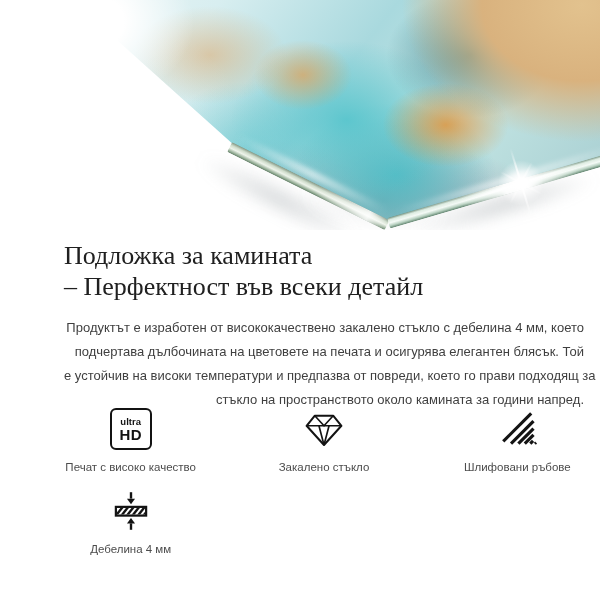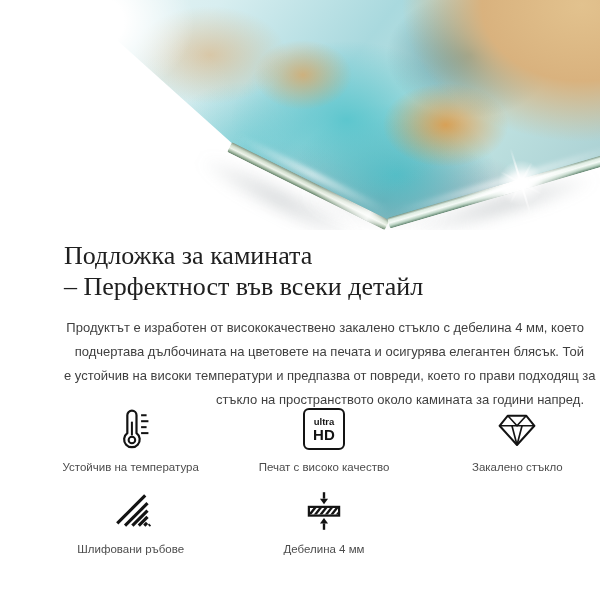--- a/index.html
+++ b/index.html
@@ -120,34 +120,20 @@
     <div class="desc">
       <div>Продуктът е изработен от висококачествено закалено стъкло с дебелина 4 мм, което</div>
       <div>подчертава дълбочината на цветовете на печата и осигурява елегантен блясък. Той</div>
       <div>е устойчив на високи температури и предпазва от повреди, което го прави подходящ за</div>
       <div>стъкло на пространството около камината за години напред.</div>
     </div>
   </div>
 
   <div class="features">
 
-    <div class="feature">
-      <div class="icon-wrap">
-        <svg class="ic" width="44" height="44" viewBox="0 0 48 48">
-          <path d="M20 9 a5 5 0 0 1 10 0 V28.5 a8.5 8.5 0 1 1 -10 0 Z" stroke-width="2.4" stroke-linejoin="round"></path>
-          <line x1="25" y1="16" x2="25" y2="31" stroke-width="2.2"></line>
-          <circle cx="25" cy="36" r="3.6" stroke-width="2.2"></circle>
-          <line x1="35" y1="9" x2="41" y2="9" stroke-width="2.2"></line>
-          <line x1="35" y1="15.5" x2="43" y2="15.5" stroke-width="2.2"></line>
-          <line x1="35" y1="22" x2="41" y2="22" stroke-width="2.2"></line>
-          <line x1="35" y1="28.5" x2="43" y2="28.5" stroke-width="2.2"></line>
-        </svg>
-      </div>
-      <div class="f-label">Устойчив на температура</div>
-    </div>
 
     <div class="feature">
       <div class="icon-wrap">
         <div class="uhd-box">
           <span class="uhd-top">ultra</span>
           <span class="uhd-bottom">HD</span>
         </div>
       </div>
       <div class="f-label">Печат с високо качество</div>
     </div>

